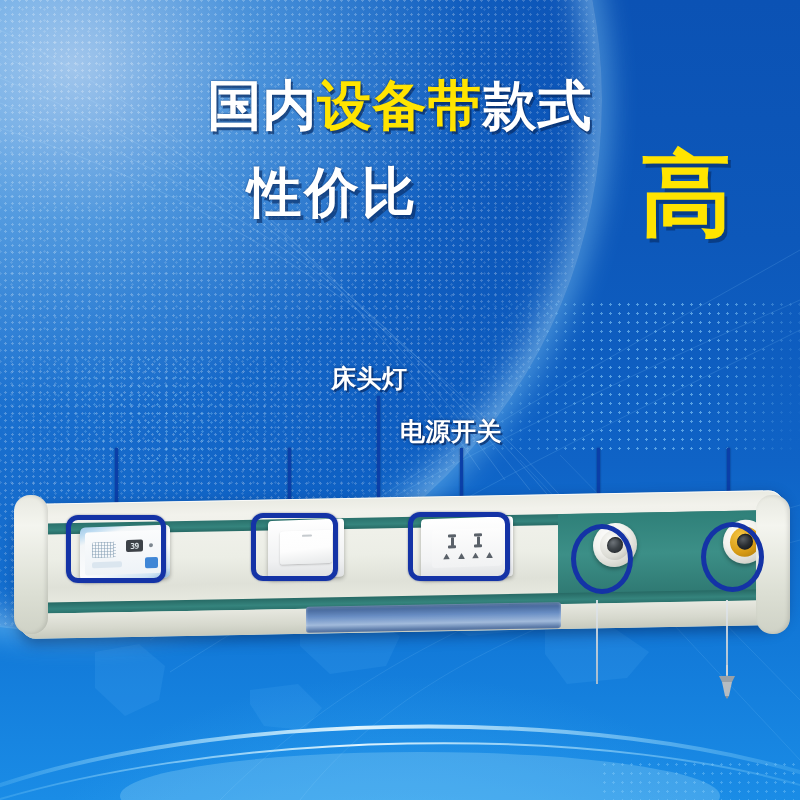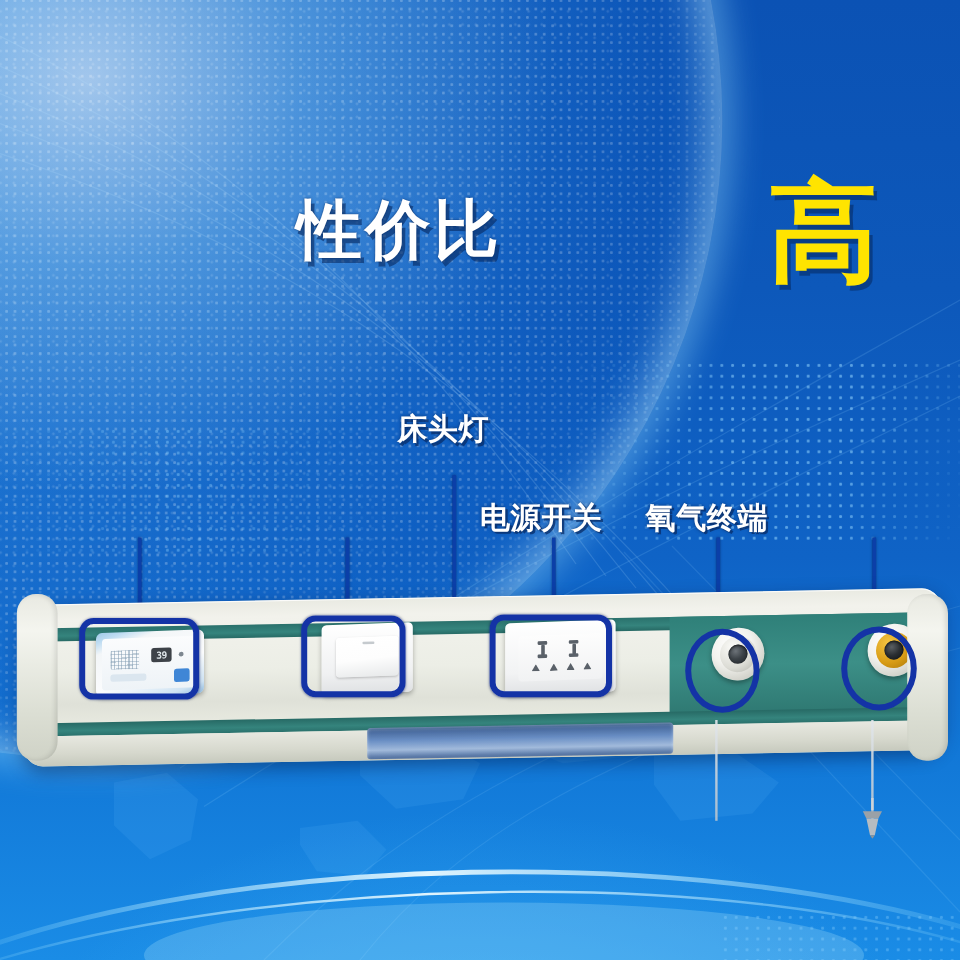--- a/index.html
+++ b/index.html
@@ -295,36 +295,38 @@
     </defs>
     <path d="M-40,200 C180,110 600,100 840,185" stroke="url(#arcg)" stroke-width="4" fill="none"></path>
     <path d="M-40,212 C200,128 620,118 840,198" stroke="url(#arcg)" stroke-width="2" fill="none"></path>
     <ellipse cx="420" cy="196" rx="300" ry="44" fill="rgba(200,245,255,.22)"></ellipse>
   </svg>
 
   <div class="dots a"></div>
   <div class="dots b"></div>
   <div class="dots c"></div>
 
+  <div class="headline">
+    <span class="w">国内</span><span class="y">设备带</span><span class="w">款式</span>
+  </div>
   <div class="subline">
     <span class="sv">性价比</span>
   </div>
   <div class="bighigh">高</div>
 
   <div class="leader" style="left:115px;top:448px;height:78px;"></div>
 
-  <div class="callout" style="left:331px;top:341px;">床头灯</div>
+  <div class="callout" style="left:331px;top:362px;">床头灯</div>
   <div class="leader" style="left:377px;top:396px;height:215px;"></div>
 
   <div class="leader" style="left:288px;top:448px;height:75px;"></div>
 
   <div class="callout" style="left:400px;top:415px;">电源开关</div>
   <div class="leader" style="left:460px;top:448px;height:76px;"></div>
 
-  <div class="callout" style="left:538px;top:415px;">氧气终端</div>
   <div class="leader" style="left:597px;top:448px;height:90px;"></div>
 
   <div class="leader" style="left:727px;top:448px;height:88px;"></div>
 
   <div class="panel-wrap">
     <div class="panel-body">
       <div class="panel-inner">
         <div class="stripe top"></div>
         <div class="teal-field"></div>
         <div class="stripe bot"></div>

